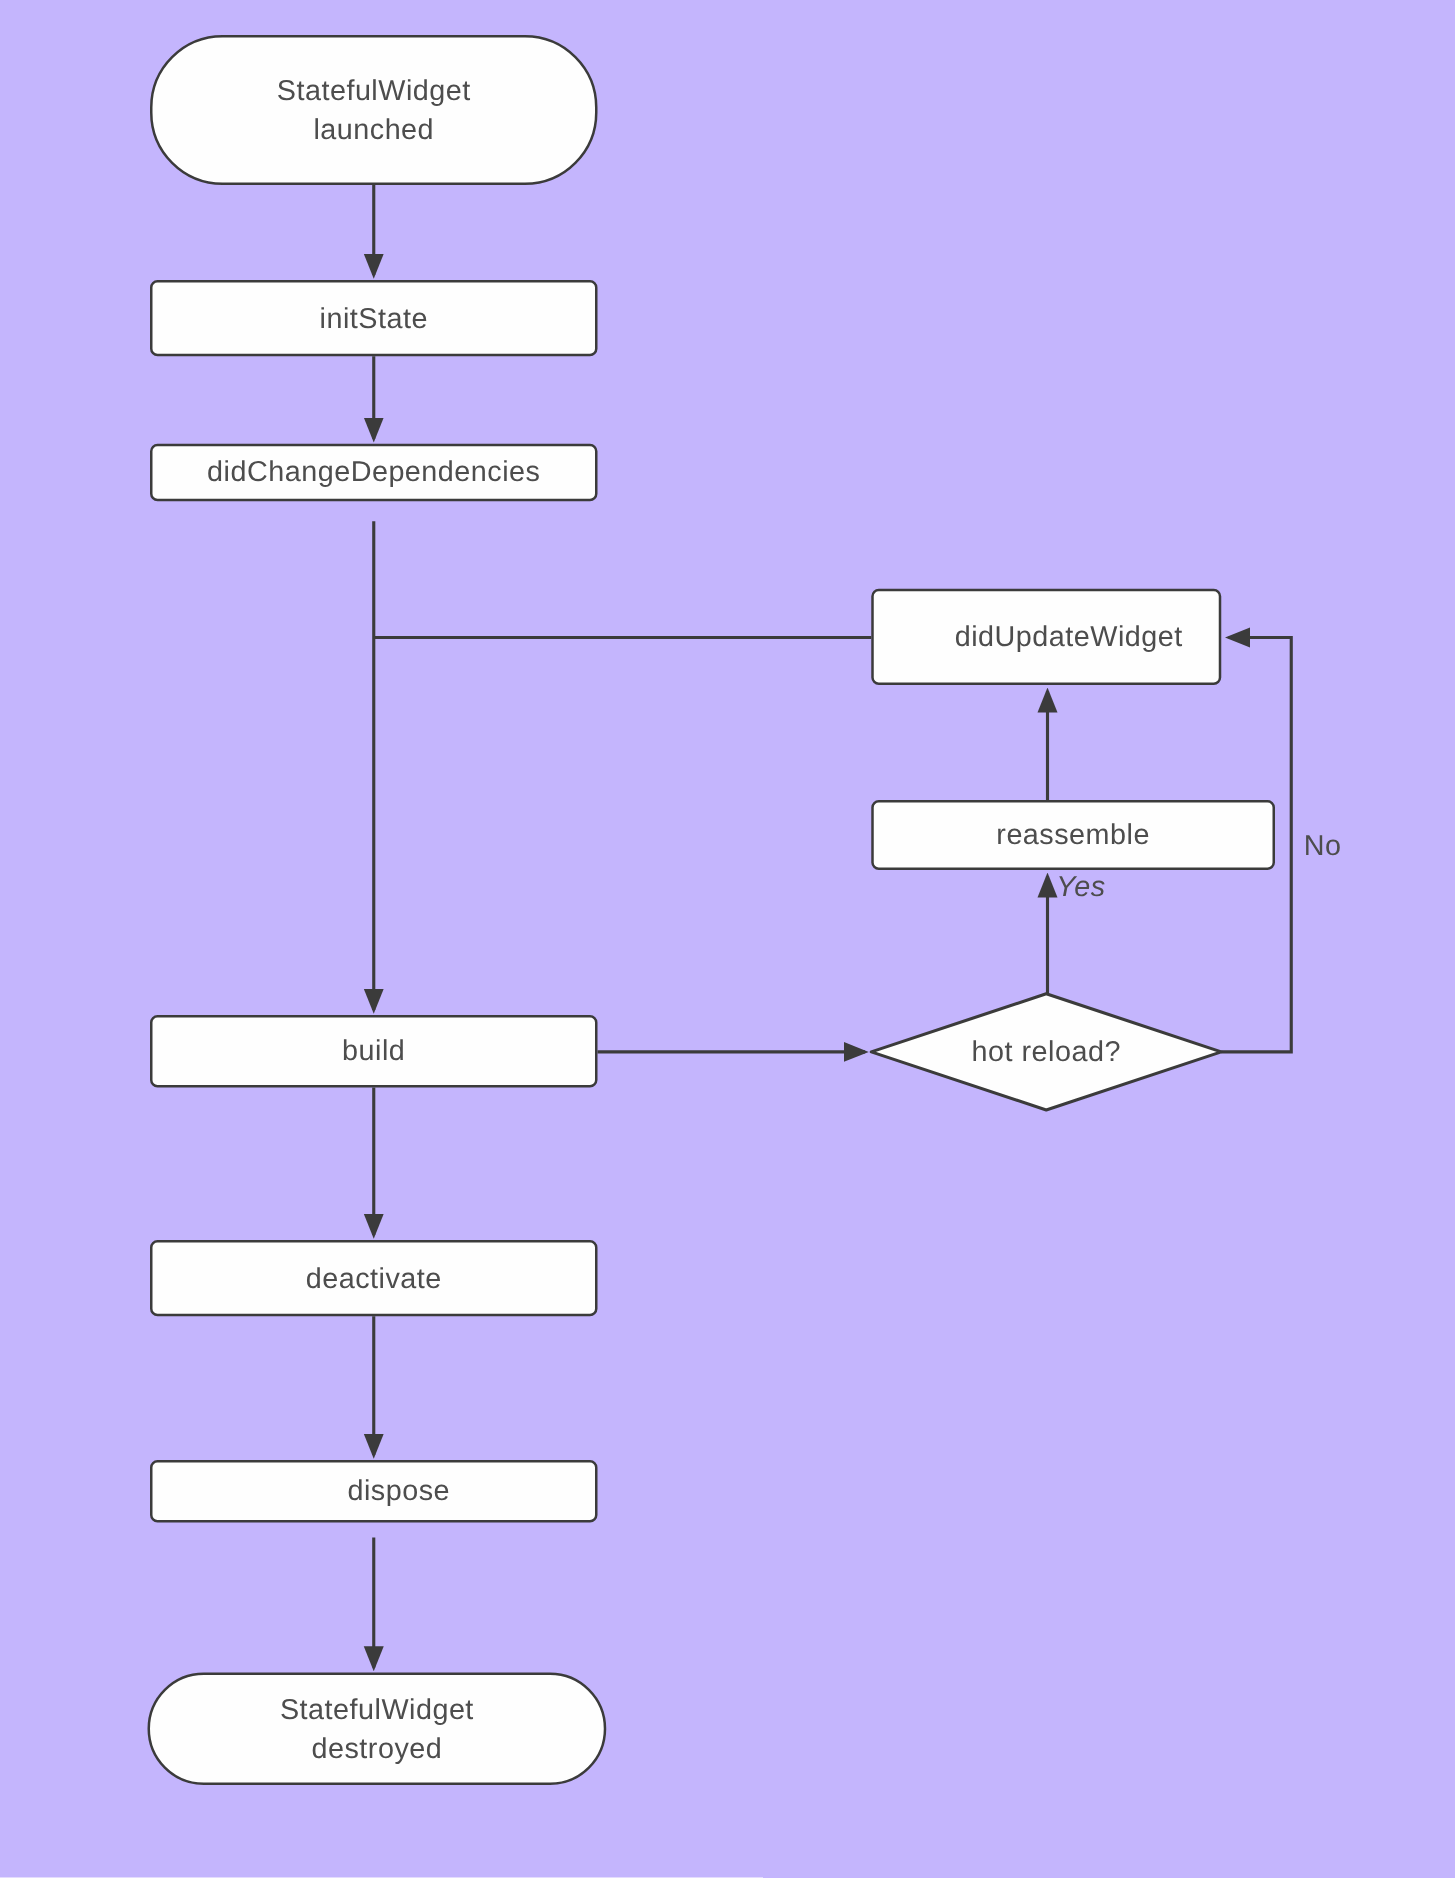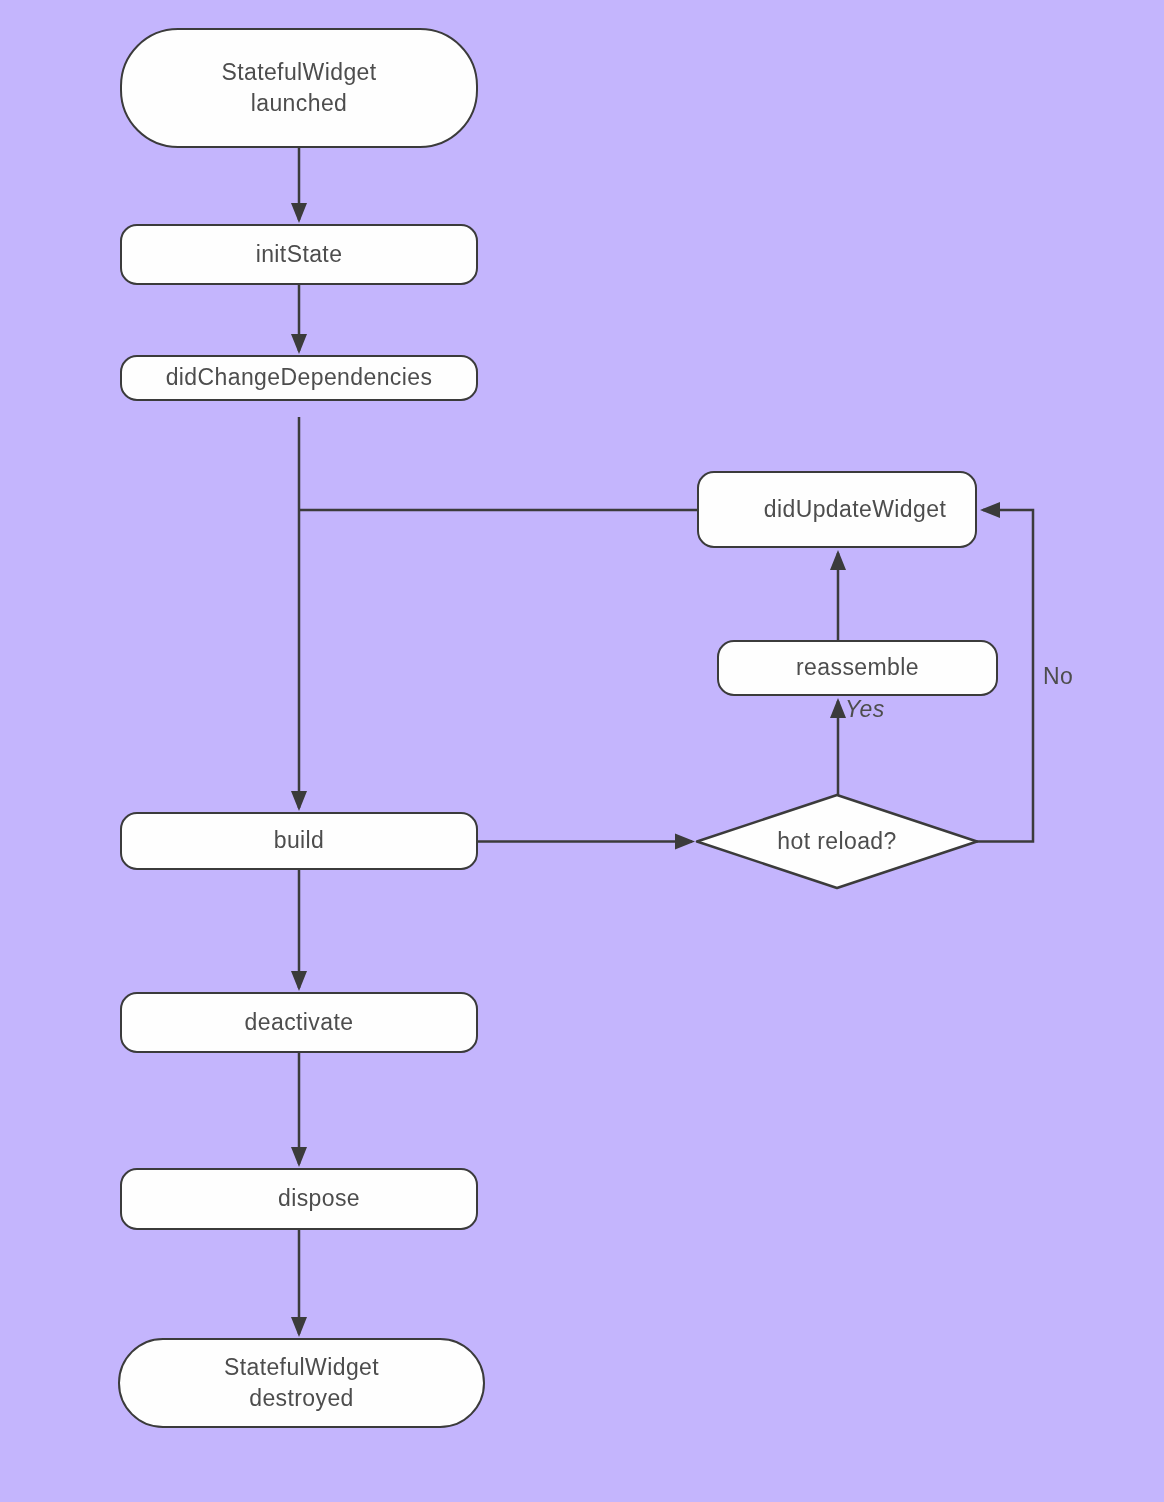--- a/index.html
+++ b/index.html
@@ -28,30 +28,30 @@
     align-items: center;
     justify-content: center;
     text-align: center;
     color: #4d4d4d;
     font-size: 23px;
     letter-spacing: 0.4px;
     line-height: 1.35;
     white-space: pre-line;
   }
 
-  .rect { border-radius: 17px; text-align: center; }
+  .rect { border-radius: 6px; text-align: center; }
 
   .stadium-top    { left: 120px; top: 28px;   width: 358px; height: 120px; border-radius: 58px; }
   .box-initstate  { left: 120px; top: 224px;  width: 358px; height: 61px; }
   .box-didchange  { left: 120px; top: 355px;  width: 358px; height: 46px; }
   .box-didupdate  { left: 697px; top: 471px;  width: 280px; height: 77px; padding-left: 36px; }
-  .box-reassemble { left: 697px; top: 640px;  width: 281px; height: 56px; margin-left: 20px; }
+  .box-reassemble { left: 697px; top: 640px;  width: 323px; height: 56px; }
   .box-build      { left: 120px; top: 812px;  width: 358px; height: 58px; }
   .box-deactivate { left: 120px; top: 992px;  width: 358px; height: 61px; }
-  .box-dispose    { left: 120px; top: 1168px; width: 358px; height: 62px; padding-left: 40px; }
+  .box-dispose    { left: 120px; top: 1168px; width: 358px; height: 50px; padding-left: 40px; }
   .stadium-bottom { left: 118px; top: 1338px; width: 367px; height: 90px; border-radius: 46px; }
 
   .diamond-label {
     position: absolute;
     left: 697px; top: 795px;
     width: 280px; height: 93px;
     display: flex;
     align-items: center;
     justify-content: center;
     color: #4d4d4d;

